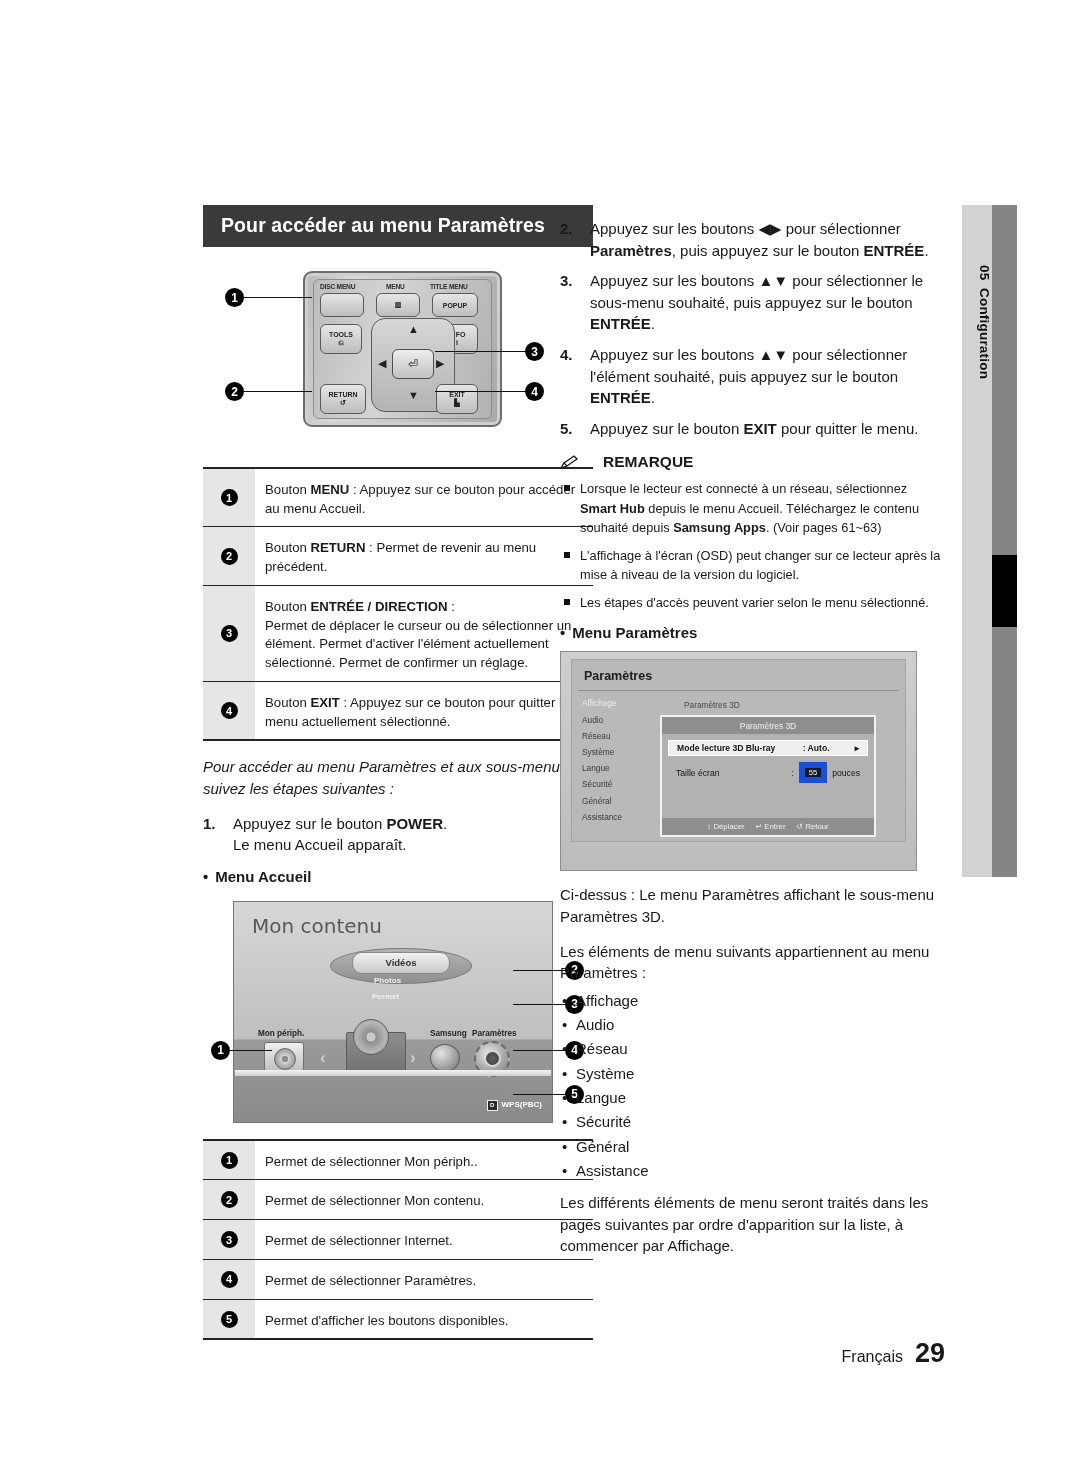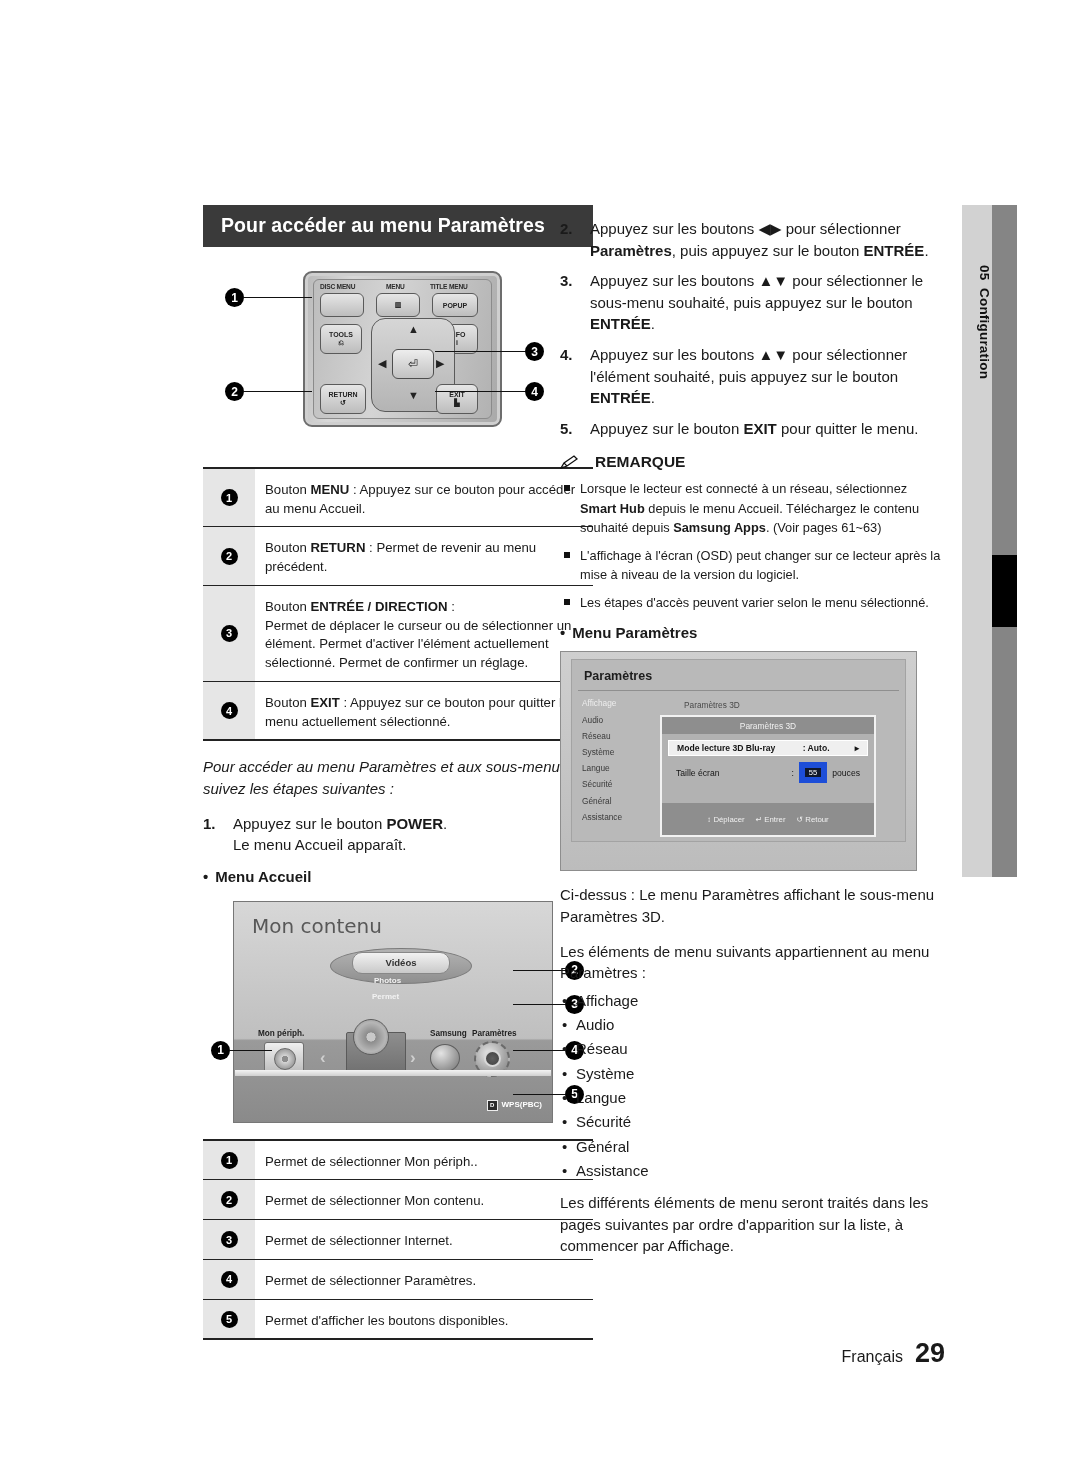--- a/index.html
+++ b/index.html
@@ -156,21 +156,21 @@
   .wps{
     position:absolute;right:10px;bottom:11px;display:flex;align-items:flex-start;gap:4px;
     font-size:8px;font-weight:bold;color:#fff;
   }
   .wps-key{
     width:9px;height:9px;background:#2c2c2c;border:1px solid #eee;color:#fff;
     font-size:6px;display:flex;align-items:center;justify-content:center;
   }
 
   
-  .note-hd{display:flex;align-items:center;gap:16px;font-size:15.5px;font-weight:bold;margin-top:14px;}
+  .note-hd{display:flex;align-items:center;gap:24px;font-size:15.5px;font-weight:bold;margin-top:14px;}
   .note-list{margin:8px 0 0 0;padding:0;list-style:none;}
   .note-list li{
     position:relative;padding-left:20px;font-size:12.8px;line-height:1.5;margin-bottom:9px;
   }
   .note-list li:before{
     content:"";position:absolute;left:4px;top:6px;width:6px;height:6px;background:#111;
   }
 
   
   .set-shot{
@@ -197,21 +197,21 @@
     padding:2px 8px;margin:4px 6px 0 6px;
   }
   .dlg-row.sel{background:#efefef;border:1px solid #fff;margin-top:6px;font-weight:bold;}
   .dlg-row .lbl{flex:1;}
   .dlg-row .val{width:52px;}
   .chip{
     display:inline-block;background:#0f172a;color:#fff;border:6px solid #1d4ed8;
     padding:0 4px;font-size:7.6px;
   }
   .dlg-ft{
-    position:absolute;left:0;right:0;bottom:0;height:32px;background:#8e8e8e;
+    position:absolute;left:0;right:0;bottom:0;height:17px;background:#8e8e8e;
     display:flex;align-items:center;justify-content:center;gap:11px;
     color:#f0f0f0;font-size:7.8px;
   }
   .cap{font-size:15px;line-height:1.44;margin-top:13px;}
   .mlist{margin:5px 0 0 0;padding:0;list-style:none;}
   .mlist li{font-size:15px;line-height:1.62;padding-left:16px;position:relative;}
   .mlist li:before{content:"\2022";position:absolute;left:2px;}
 
   .footer{
     position:absolute;left:560px;top:1338px;width:385px;

